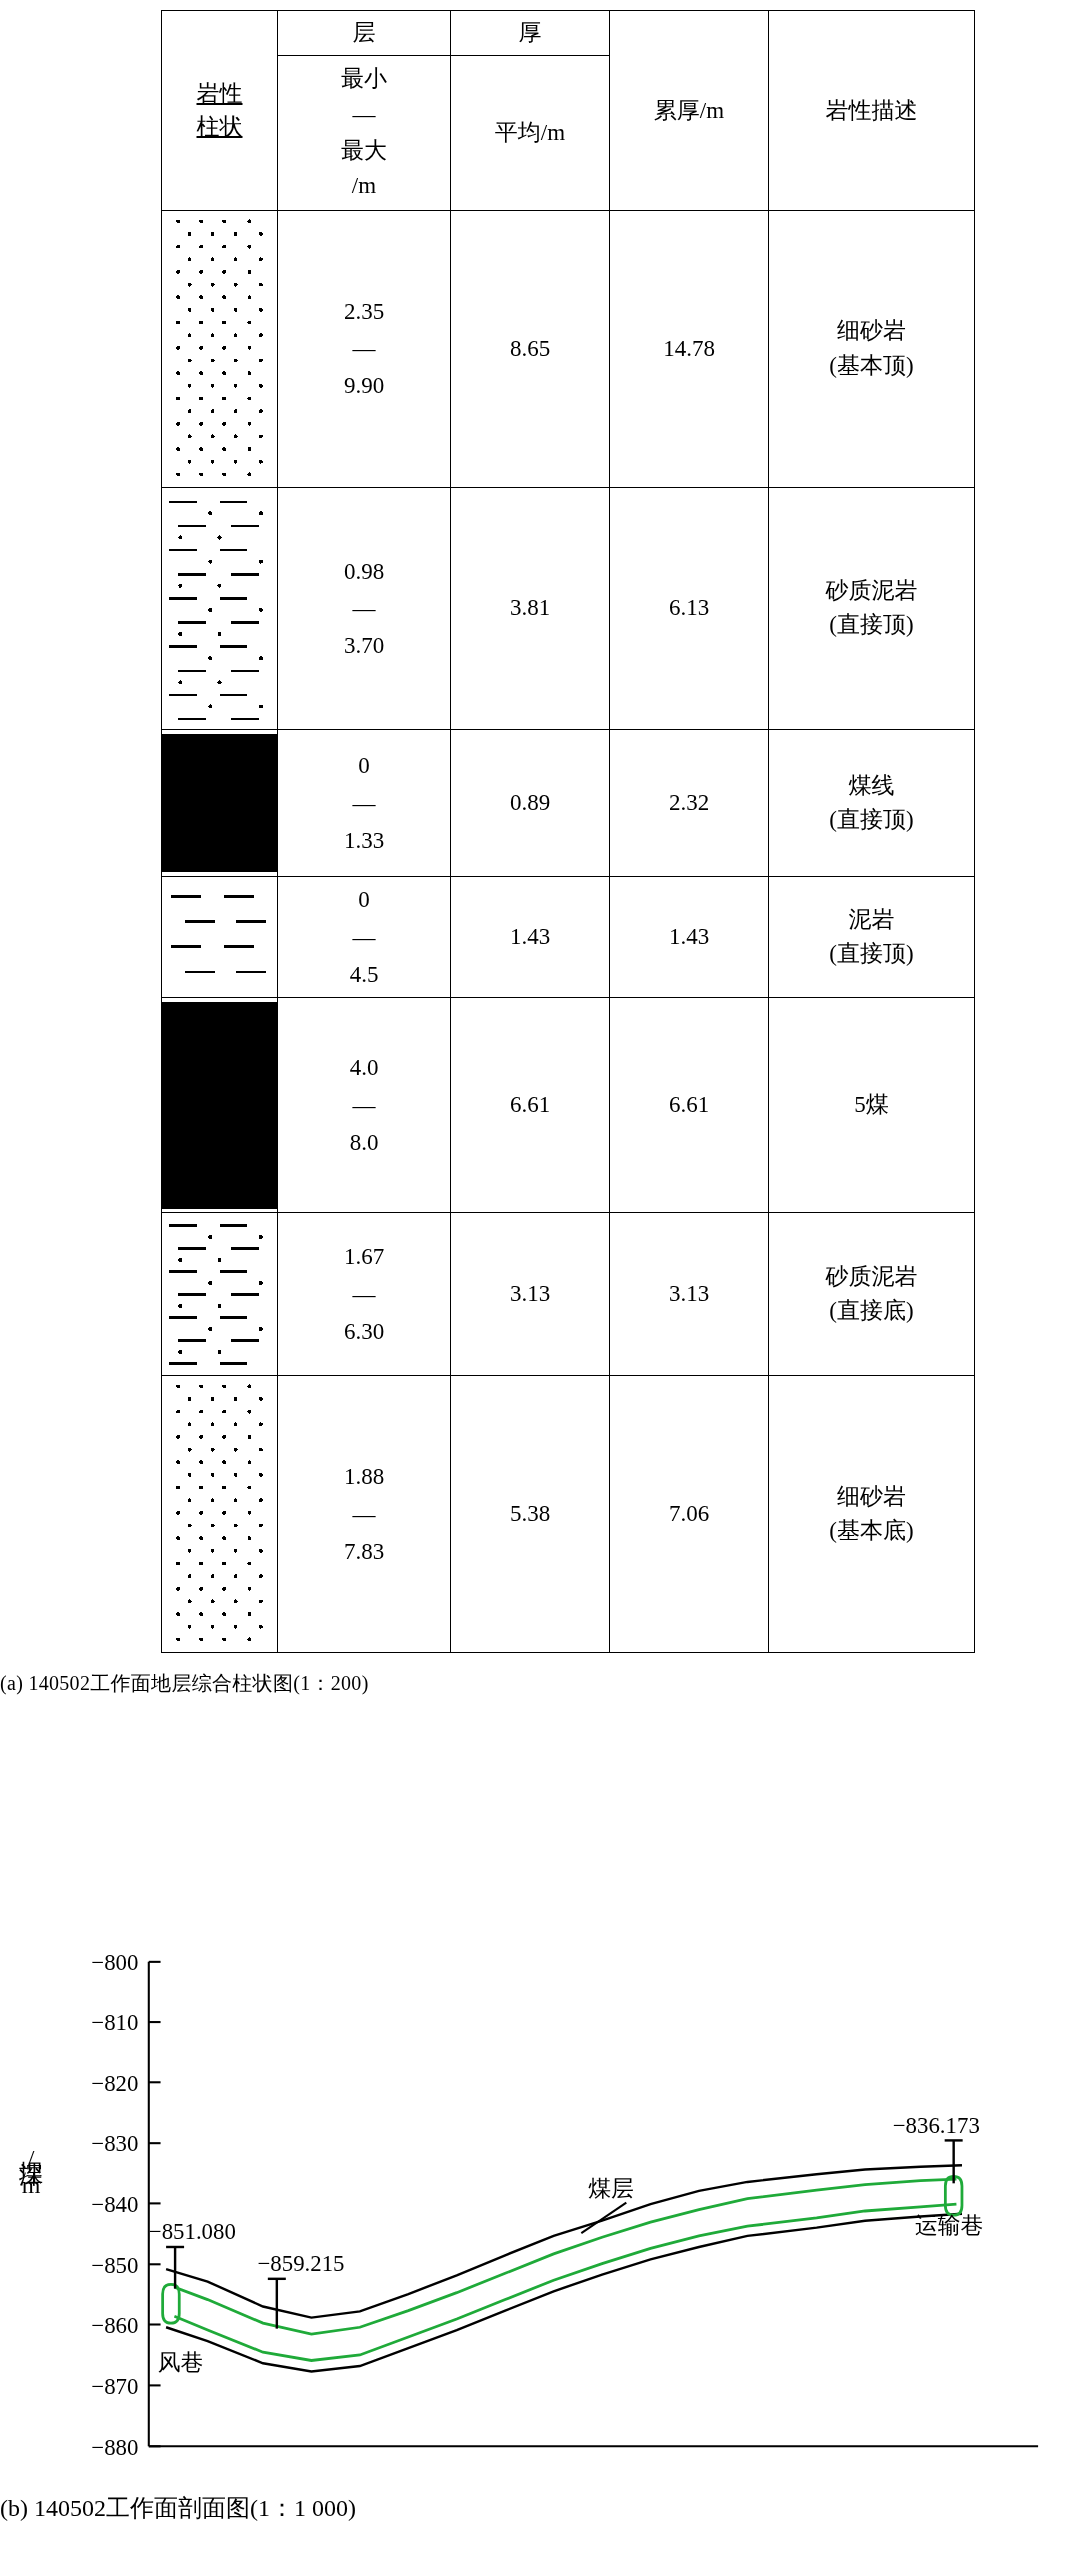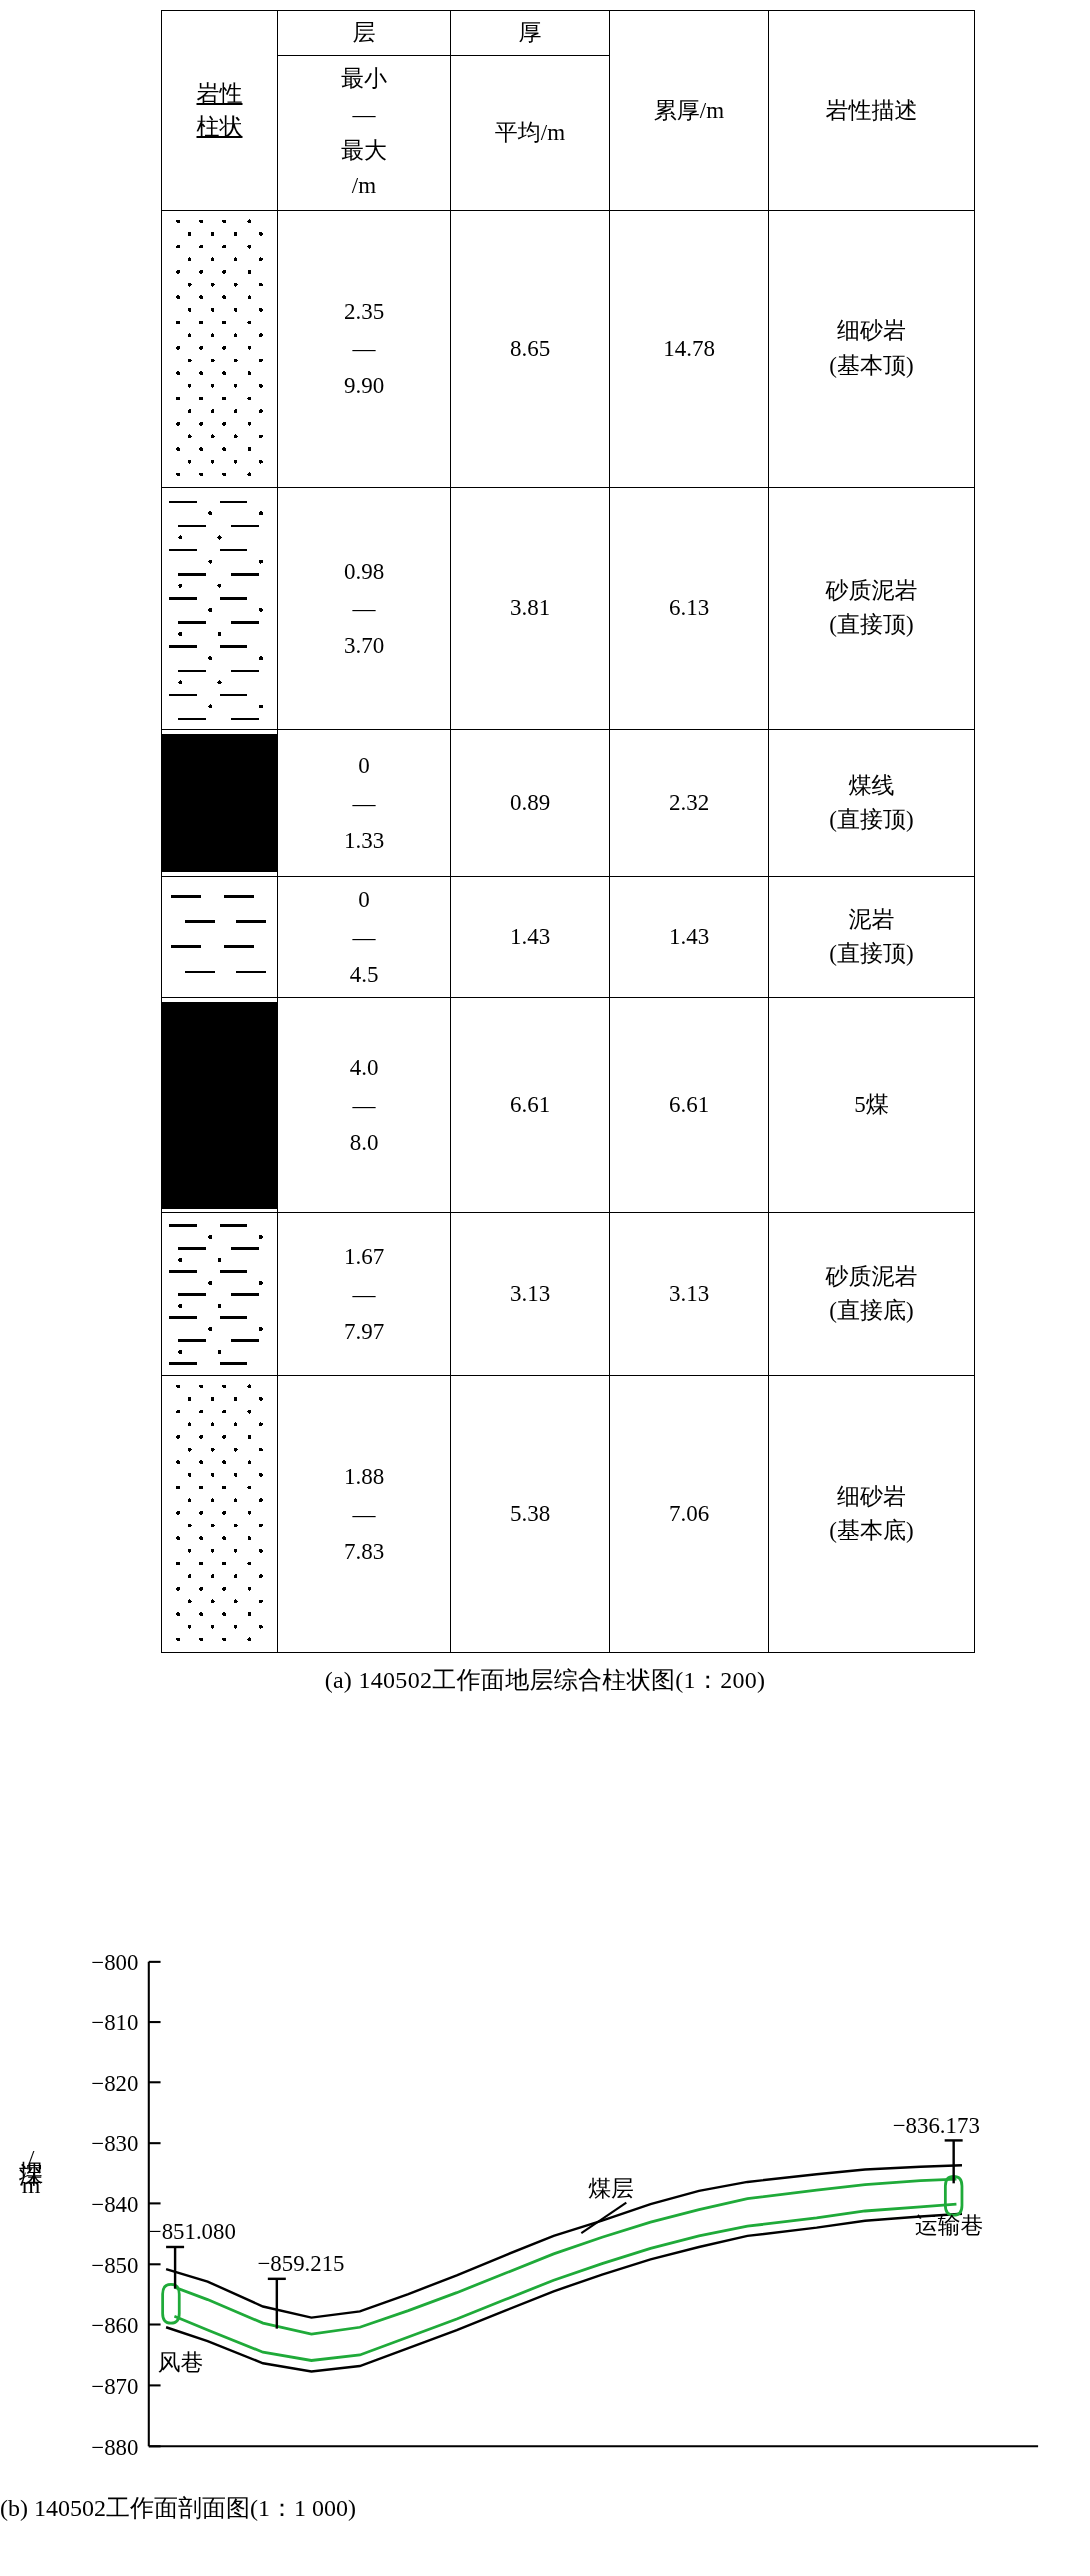--- a/index.html
+++ b/index.html
@@ -66,23 +66,22 @@
   }
   .pattern {
     width: 100%;
     height: 100%;
     display: block;
   }
   .pattern svg { display: block; width: 100%; height: 100%; }
 
   
   .caption {
-    text-align: center;
-    font-size: 24px;
-    margin-top: 11px;
+    font-size: 20px;
+    margin-top: 17px;
     letter-spacing: 0.3px;
   }
 
   
   #figure-b {
     position: absolute;
     left: 0;
     top: 1934px;
     width: 1090px;
     height: 609px;
@@ -424,21 +423,21 @@
                   <circle cx="86" cy="100" r="1.8"></circle>
                 <circle cx="50" cy="120" r="1.8"></circle>
                   <circle cx="16" cy="120" r="1.8"></circle>
               </g>
             </svg>
           </div>
         </td>
         <td class="rng">
           <div>1.67</div>
           <div class="dash">—</div>
-          <div>7.97</div>
+          <div>6.30</div>
         </td>
         <td>3.13</td>
         <td>3.13</td>
         <td class="desc">
           <div>砂质泥岩</div>
           <div>(直接底)</div>
         </td>
       </tr>
 
       <tr style="height:277px">

